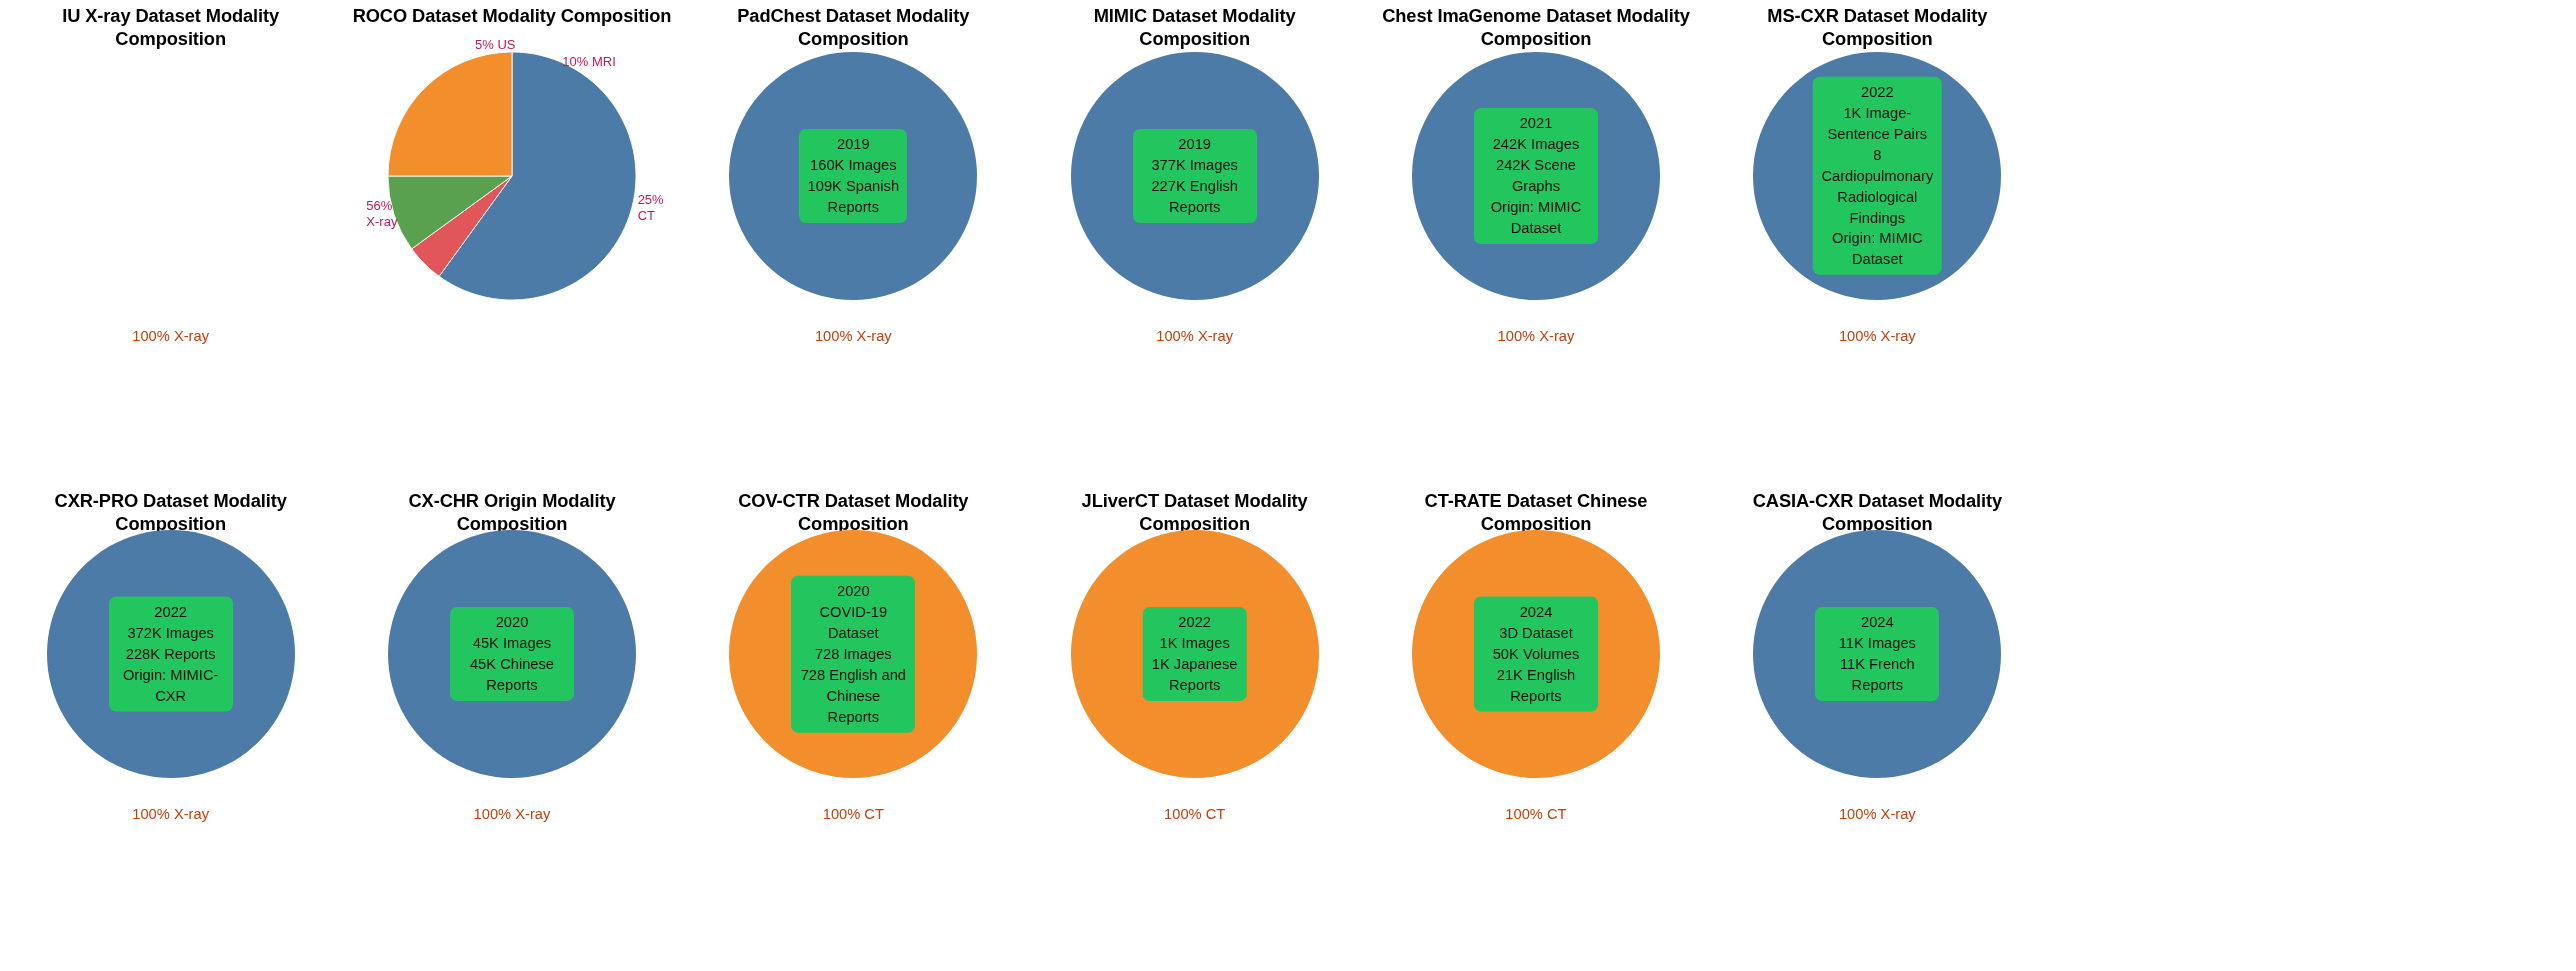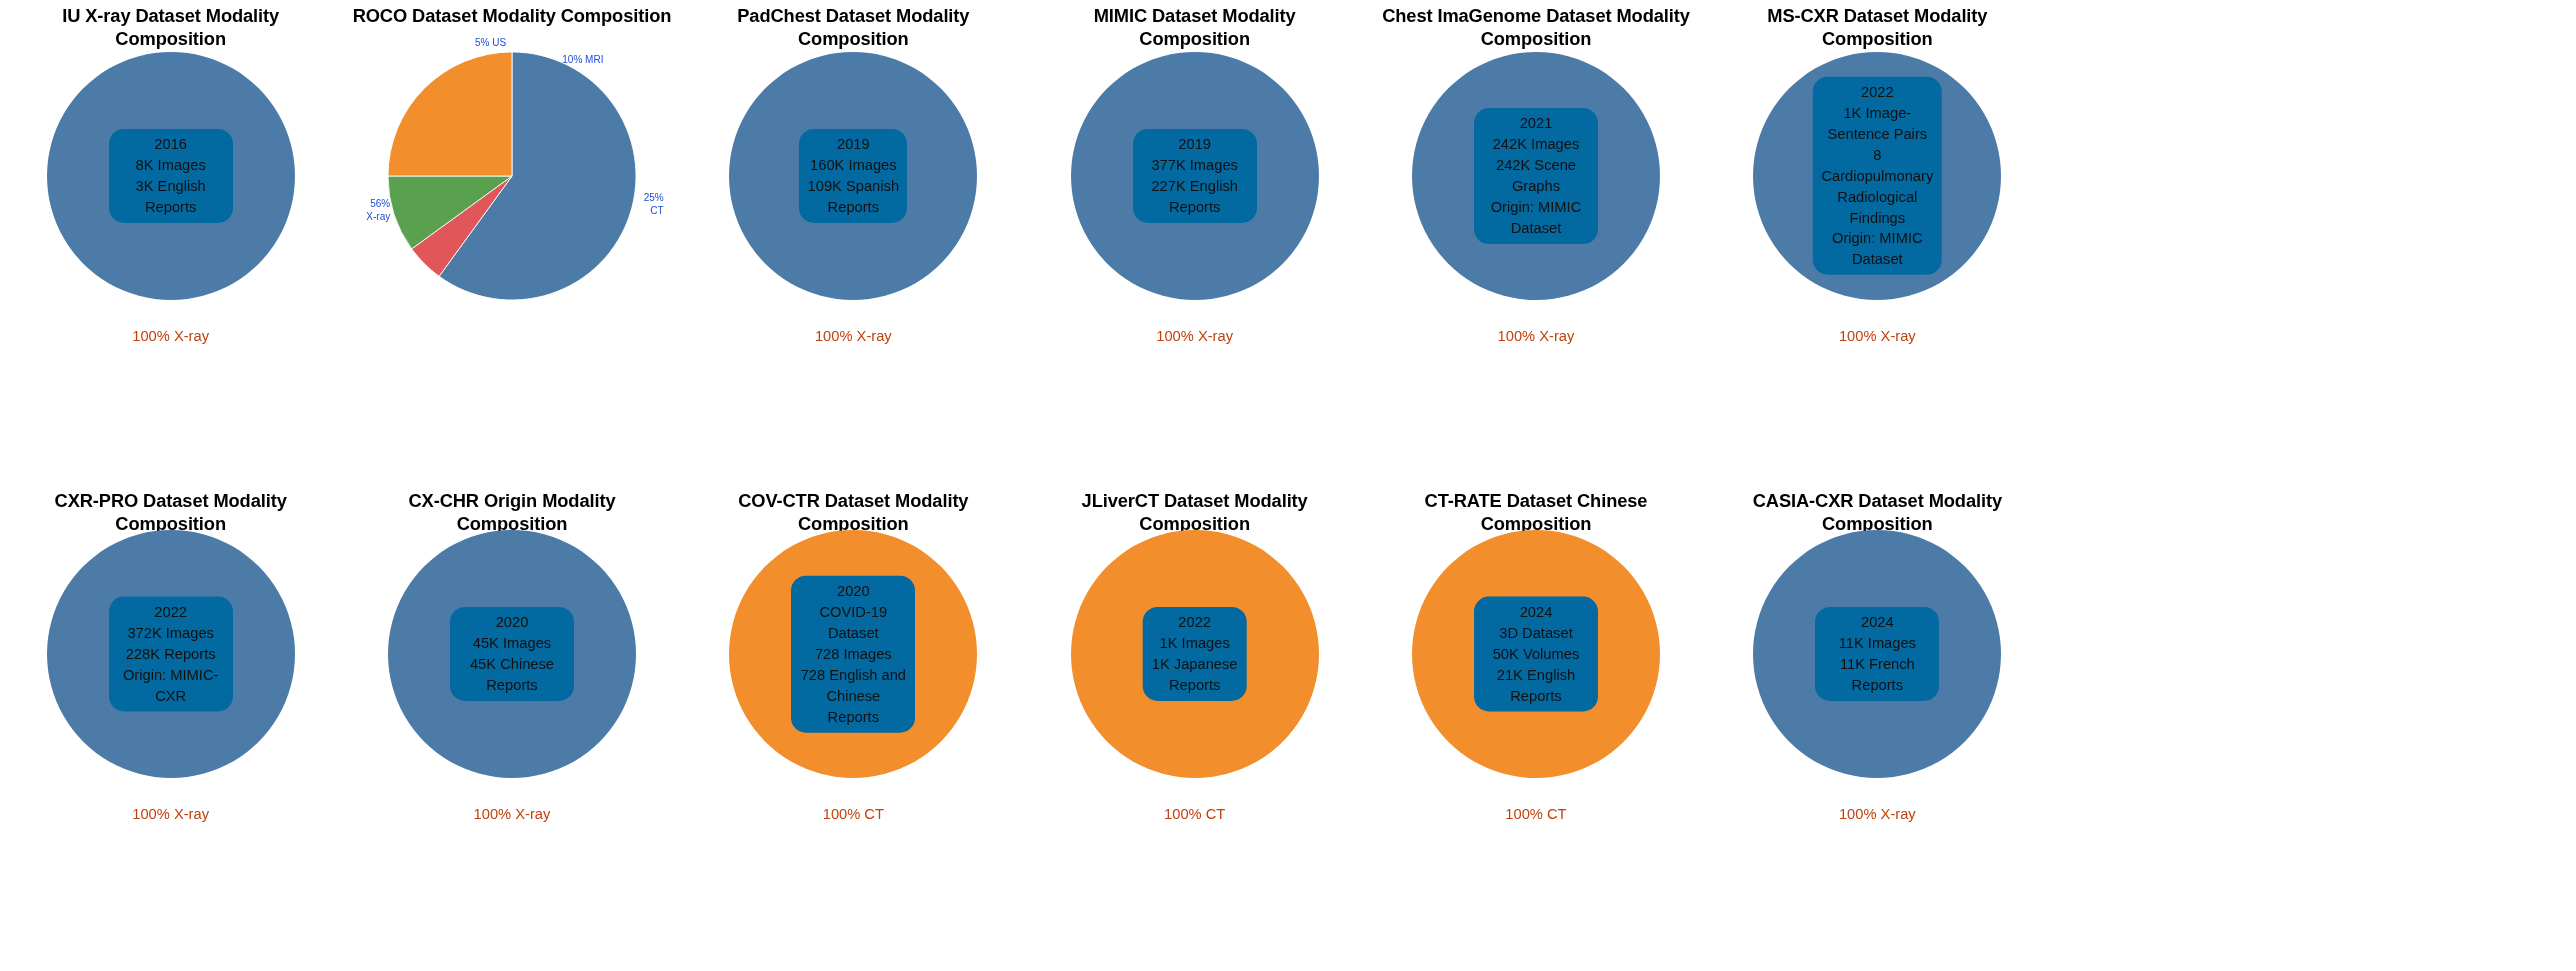--- a/index.html
+++ b/index.html
@@ -62,64 +62,56 @@
     position: absolute;
     inset: 0;
     display: block;
   }
 
   .center-box {
     position: absolute;
     left: 50%;
     top: 50%;
     transform: translate(-50%, -50%);
-    background: #0369a1;
-    border-radius: 15px;
+    background: #22c55e;
+    border-radius: 7px;
     padding: 5.3px 8.3px;
     text-align: center;
     font-size: 14.7px;
     line-height: 1.42;
     color: #111111;
     white-space: pre-line;
     min-width: 88px;
   }
 
   .slice-label {
     position: absolute;
-    font-size: 10px;
+    font-size: 13px;
     line-height: 1.25;
-    color: #1d4ed8;
+    color: #be185d;
     white-space: pre-line;
-    text-align: right;
+    text-align: left;
   }
 
   .bottom-label {
     position: absolute;
     left: 50%;
     transform: translateX(-50%);
     font-size: 14.7px;
     color: #c2410c;
     white-space: nowrap;
   }
 </style>
 </head>
 <body>
 
 <div id="grid">
     <div class="panel">
       <div class="panel-title">IU X-ray Dataset Modality
 Composition</div>
-      <div class="pie-wrap">
-        <svg class="pie-svg" viewBox="0 0 420 420" width="248" height="248">
-          <path d="M 210 0 A 210 210 0 1 1 209.99 0 Z" fill="#4c7ba8" stroke="#ffffff" stroke-width="0"></path>
-        </svg>
-        <div class="center-box">2016
-8K Images
-3K English Reports</div>
-      </div>
       <div class="bottom-label" style="top: 328px;">100% X-ray</div>
     </div>
     <div class="panel">
       <div class="panel-title">ROCO Dataset Modality Composition</div>
       <div class="pie-wrap">
         <svg class="pie-svg" viewBox="0 0 420 420" width="248" height="248">
           <path d="M 210 210 L 210 0 A 210 210 0 1 1 86.56509701858066 379.89356881873897 Z" fill="#4c7ba8" stroke="#ffffff" stroke-width="1.5"></path>
           <path d="M 210 210 L 86.56509701858066 379.89356881873897 A 210 210 0 0 1 40.10643118126106 333.4349029814194 Z" fill="#e15759" stroke="#ffffff" stroke-width="1.5"></path>
           <path d="M 210 210 L 40.10643118126106 333.4349029814194 A 210 210 0 0 1 0 210.00000000000003 Z" fill="#59a14f" stroke="#ffffff" stroke-width="1.5"></path>
           <path d="M 210 210 L 0 210.00000000000003 A 210 210 0 0 1 209.99999999999997 0 Z" fill="#f28e2b" stroke="#ffffff" stroke-width="1.5"></path>

